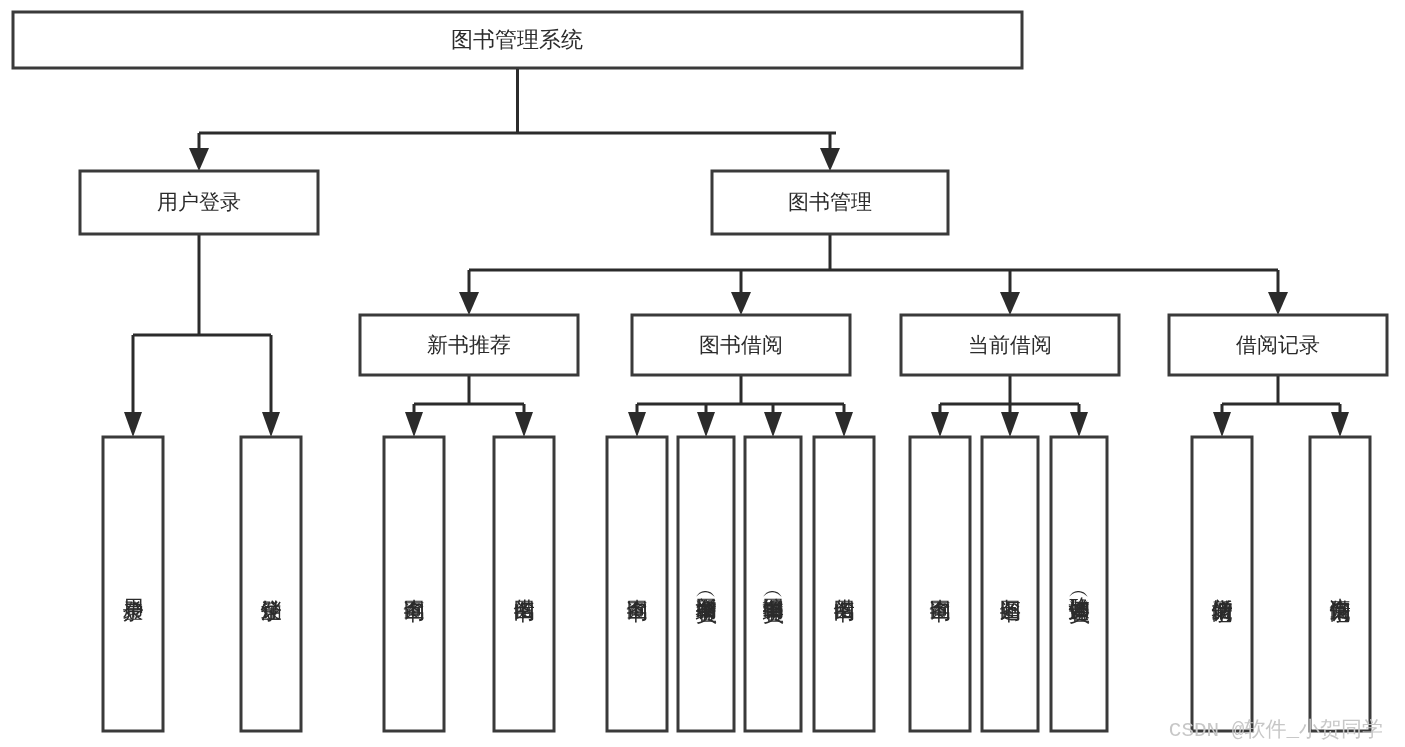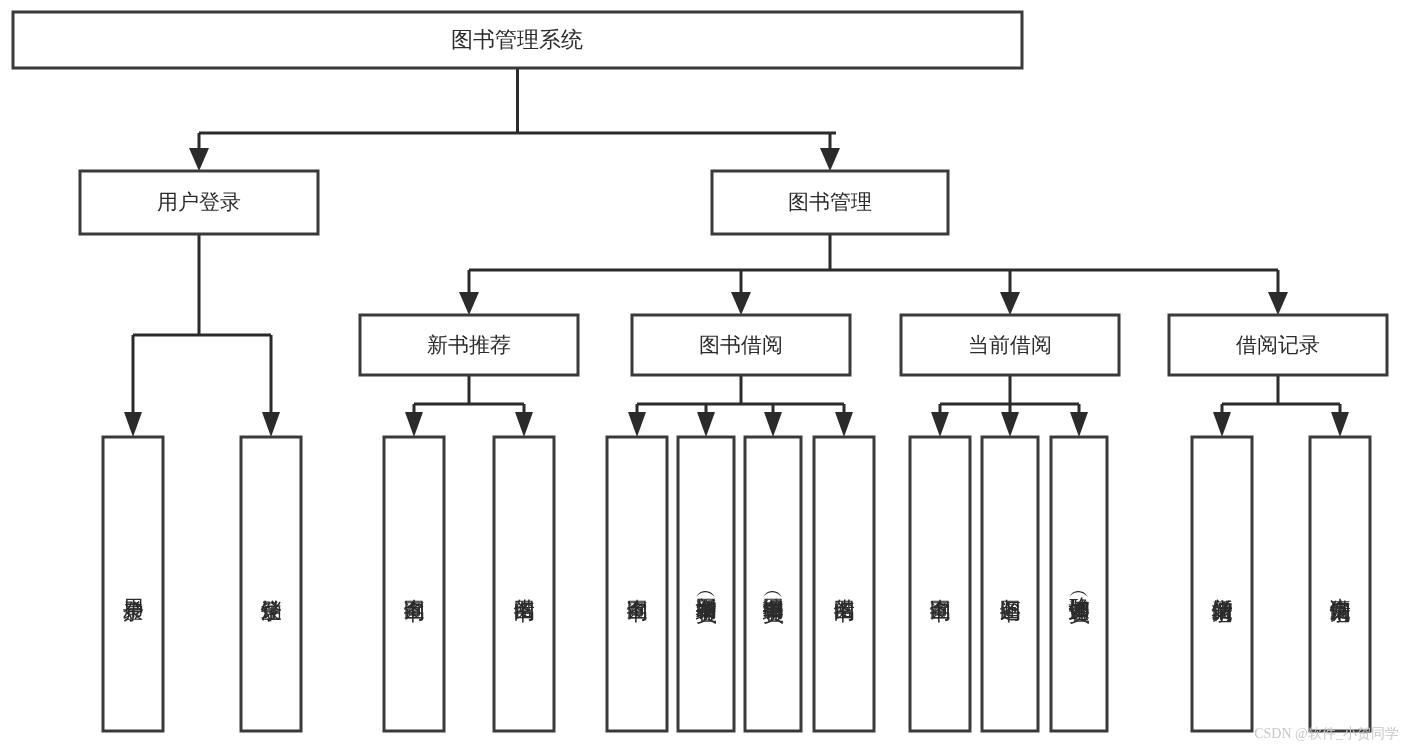--- a/index.html
+++ b/index.html
@@ -14,23 +14,23 @@
           font-size:21px;fill:#2b2b2b;text-anchor:middle;dominant-baseline:middle;}
   .hlabel.root{font-size:22px;}
   .vlabel{position:absolute;
           font-family:"Liberation Sans","DejaVu Sans",sans-serif;
           font-size:21px;line-height:1.08;color:#2b2b2b;
           writing-mode:vertical-rl;text-orientation:upright;
           letter-spacing:1px;
           white-space:nowrap;
           display:flex;align-items:center;justify-content:center;
           pointer-events:none;}
-  .watermark{position:absolute;right:6px;bottom:4px;
-             font-family:Liberation Serif, serif;
-             font-size:14px;color:#c7c7c7;white-space:nowrap;}
+  .watermark{position:absolute;right:22px;bottom:4px;
+             font-family:Liberation Mono, monospace;
+             font-size:21px;color:#c7c7c7;white-space:nowrap;}
 </style>
 </head>
 <body>
 
 <div id="stage">
 
   <svg id="diagram" viewBox="0 0 1405 747">
     <defs></defs>
 
     <g>

